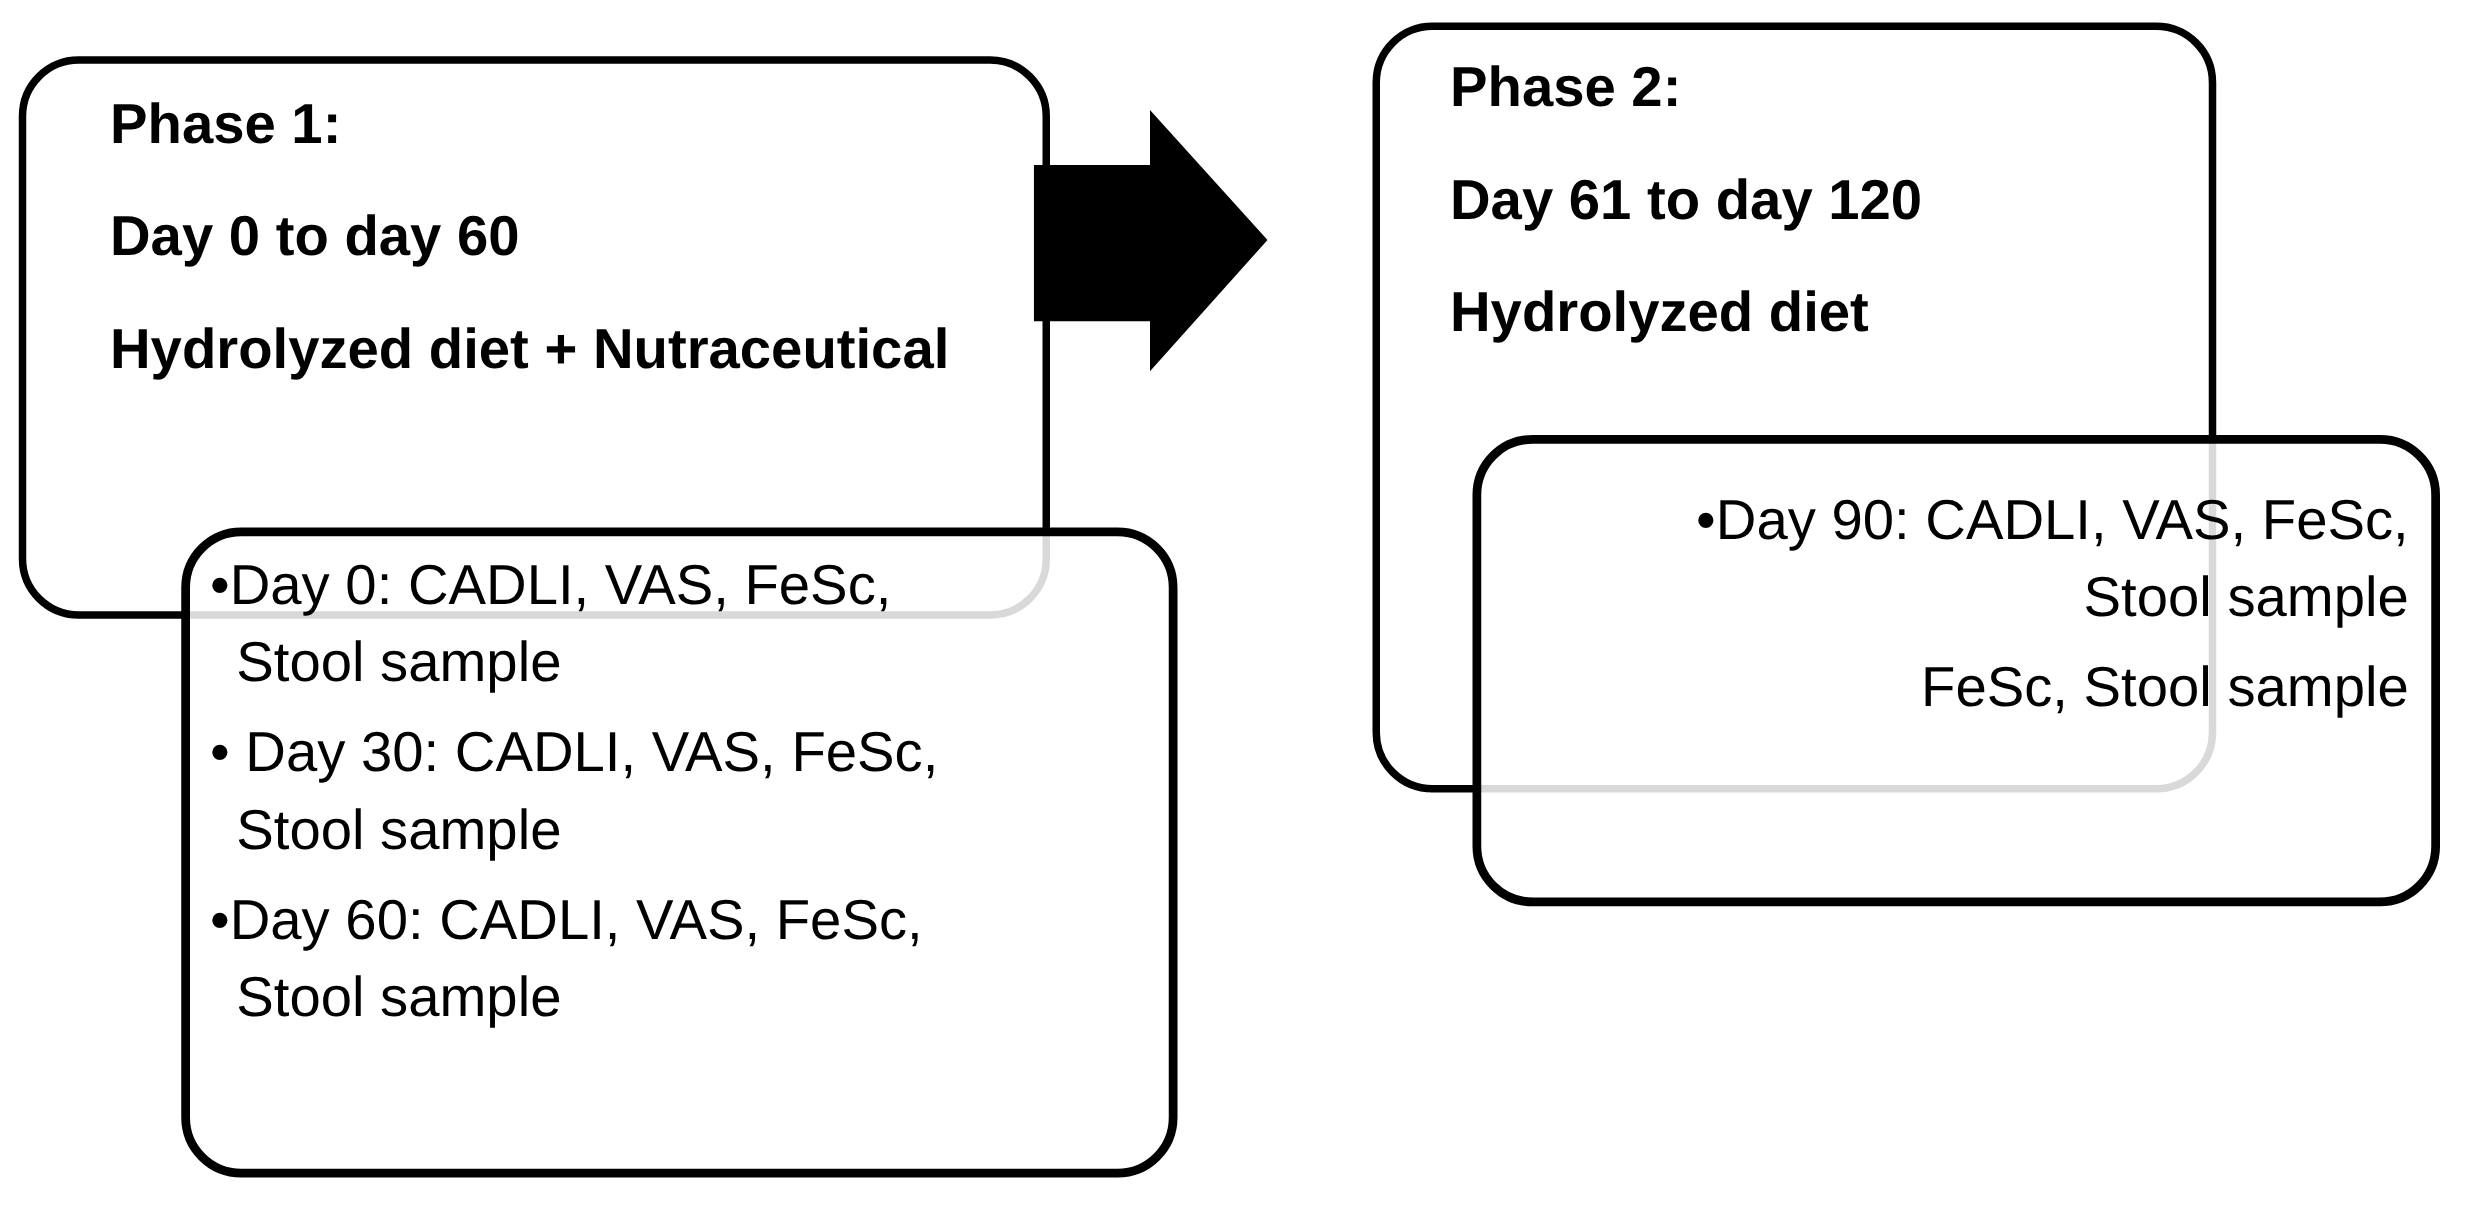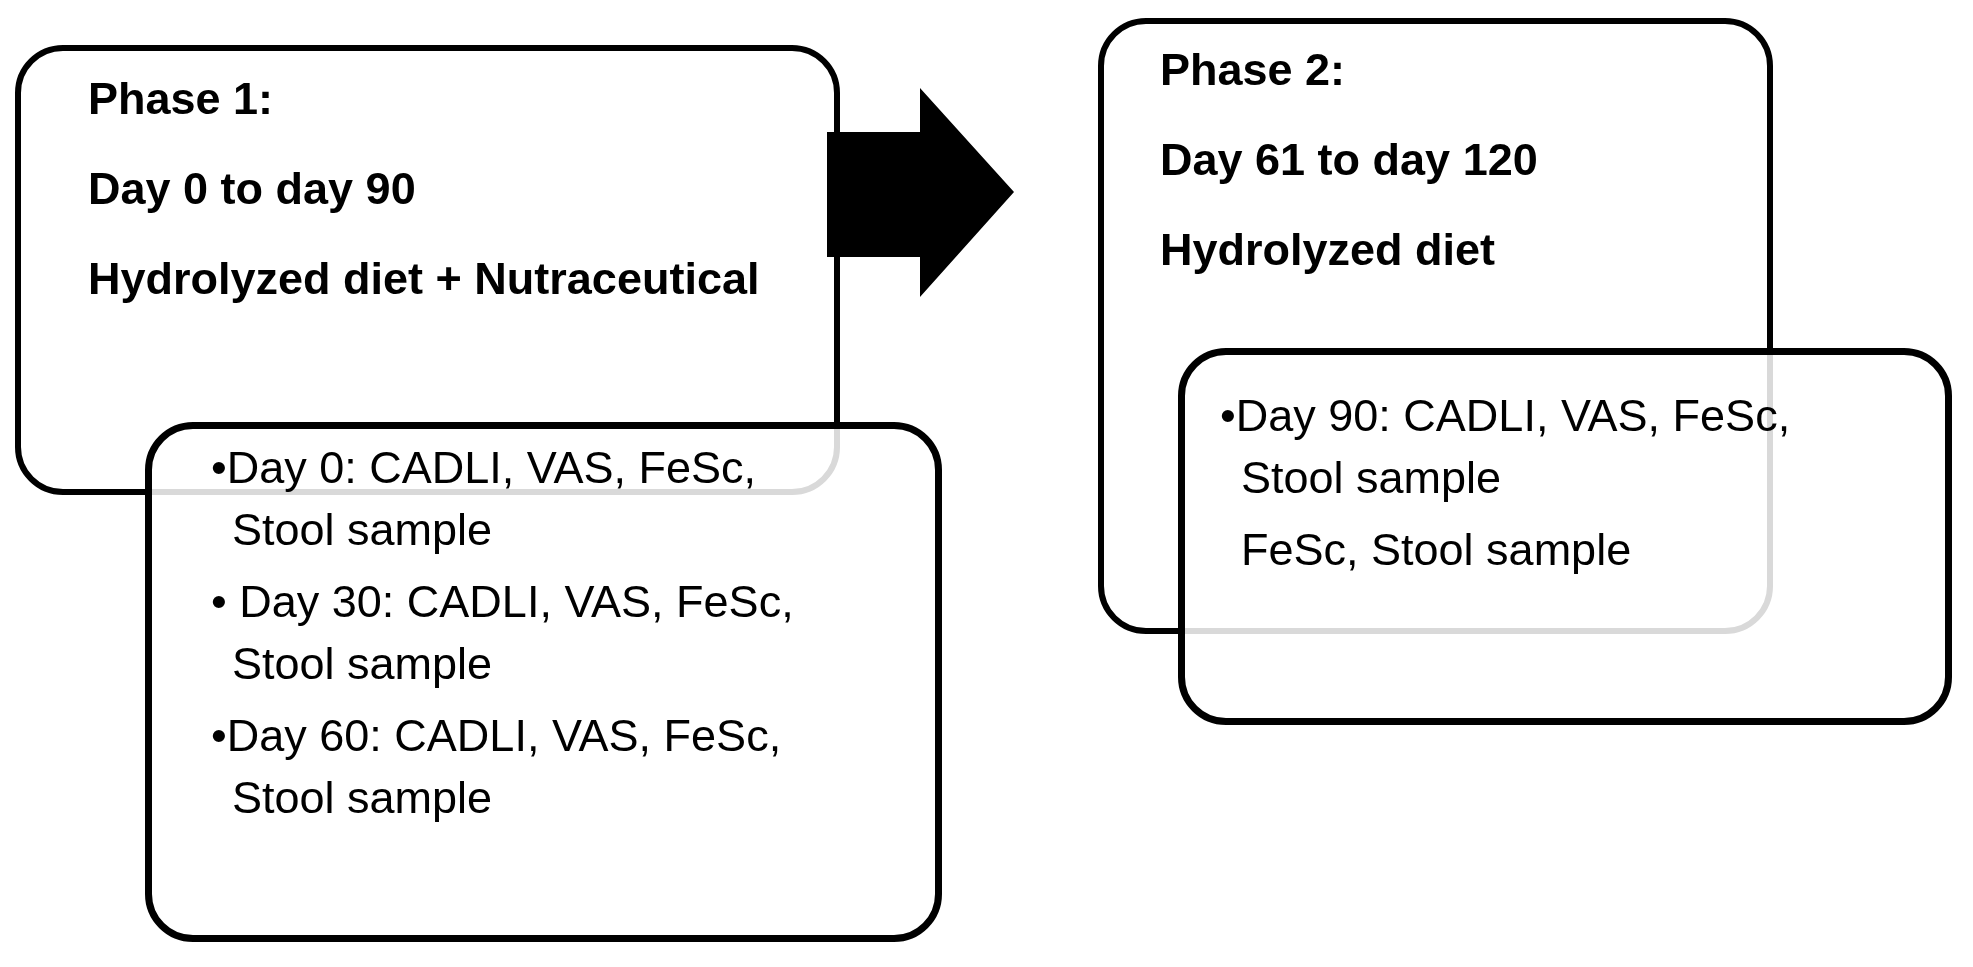--- a/index.html
+++ b/index.html
@@ -21,55 +21,55 @@
   }
   
   .overlay-box {
     border-width:7px;
     background:rgba(255,255,255,0.85);
     z-index:2;
   }
   #phase1-box  { left:15px;   top:45px;  width:825px; height:450px; }
   #phase1-steps-box { left:145px; top:422px; width:797px; height:520px; }
   #phase2-box  { left:1098px; top:18px;  width:675px; height:616px; }
-  #phase2-steps-box { left:1178px; top:348px; width:774px; height:377px; }
+  #phase2-steps-box { left:1178px; top:348px; width:774px; height:377px;text-align:right; }
 
   .phase-text {
     font-weight:bold;
     font-size:45px;
     line-height:64px;
   }
   #phase1-box .phase-text { padding:16px 28px 0 67px; }
   #phase2-box .phase-text { padding:14px 28px 0 56px; }
   .phase-text p { margin:0 0 26px 0; }
 
   .bullets {
     font-size:45px;
     line-height:62px;
   }
-  #phase1-steps-box .bullets { padding:8px 18px 0 16px;margin-left:43px; }
+  #phase1-steps-box .bullets { padding:8px 18px 0 16px; }
   #phase2-steps-box .bullets { padding:30px 18px 0 35px; }
   .bi { margin:0 0 10px 0; }
   .bi-l1 { white-space:pre; }
   .bi-l2 { margin-left:21px; white-space:pre; }
 
   #flow-arrow {
     position:absolute;
     left:827px; top:88px;
     width:187px; height:209px;
     z-index:1;
   }
 </style>
 </head>
 <body>
 
 <div class="box" id="phase1-box">
   <div class="phase-text">
     <p>Phase 1:</p>
-    <p>Day 0 to day 90</p>
+    <p>Day 0 to day 60</p>
     <p>Hydrolyzed diet + Nutraceutical</p>
   </div>
 </div>
 
 <div class="box overlay-box" id="phase1-steps-box">
   <div class="bullets">
     <div class="bi">
       <div class="bi-l1"><span>•</span><span>Day 0: CADLI, VAS, FeSc,</span></div>
       <div class="bi-l2">Stool sample</div>
     </div>

